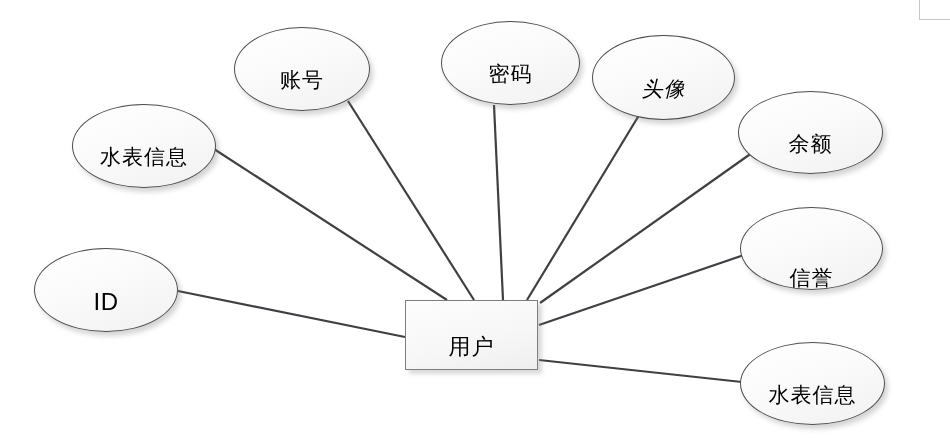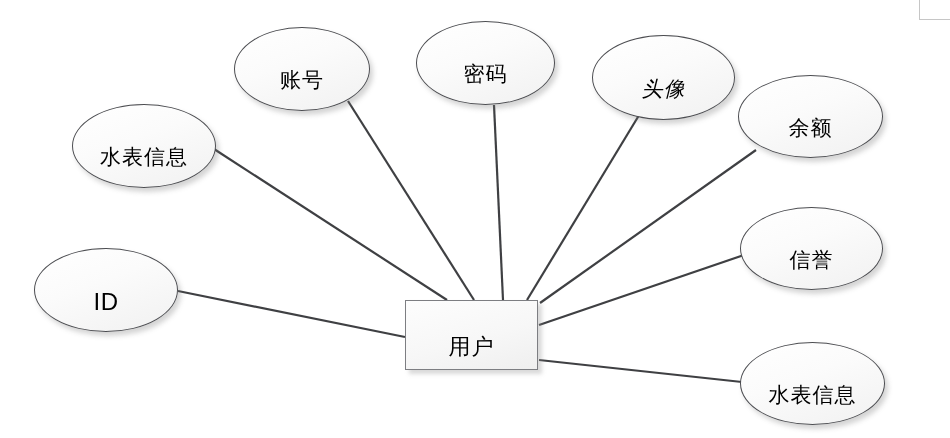--- a/index.html
+++ b/index.html
@@ -99,30 +99,30 @@
   <div id="nodes-layer">
       <div class="node attribute-node" style="left: 72px; top: 104px; width: 144px; height: 84px;">
         <span class="node-label">水表信息</span>
       </div>
       <div class="node attribute-node" style="left: 34px; top: 248px; width: 144px; height: 84px;">
         <span class="node-label latin-label">ID</span>
       </div>
       <div class="node attribute-node" style="left: 234px; top: 27px; width: 136px; height: 84px;">
         <span class="node-label">账号</span>
       </div>
-      <div class="node attribute-node" style="left: 416px; top: 21px; width: 139px; height: 84px;">
+      <div class="node attribute-node" style="left: 441px; top: 21px; width: 139px; height: 84px;">
         <span class="node-label">密码</span>
       </div>
       <div class="node attribute-node" style="left: 592px; top: 35px; width: 143px; height: 85px; font-style: italic;">
         <span class="node-label">头像</span>
       </div>
-      <div class="node attribute-node" style="left: 738px; top: 75px; width: 145px; height: 83px;">
+      <div class="node attribute-node" style="left: 738px; top: 91px; width: 145px; height: 83px;">
         <span class="node-label">余额</span>
       </div>
-      <div class="node attribute-node" style="left: 740px; top: 207px; width: 143px; height: 83px;">
+      <div class="node attribute-node" style="left: 740px; top: 207px; width: 143px; height: 83px; align-items: flex-end;">
         <span class="node-label">信誉</span>
       </div>
       <div class="node attribute-node" style="left: 740px; top: 342px; width: 145px; height: 83px;">
         <span class="node-label">水表信息</span>
       </div>
       <div class="node entity-node" style="left: 405px; top: 300px; width: 133px; height: 70px; justify-content: center;">
         <span class="node-label">用户</span>
       </div>
     </div>
 

